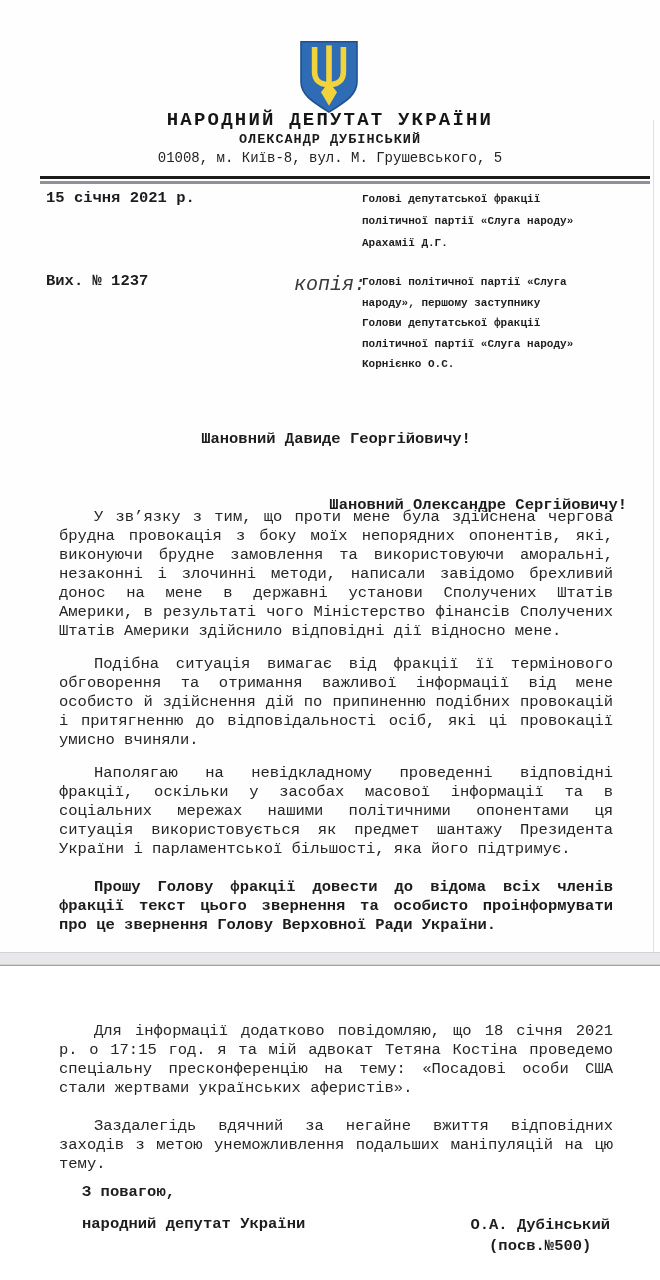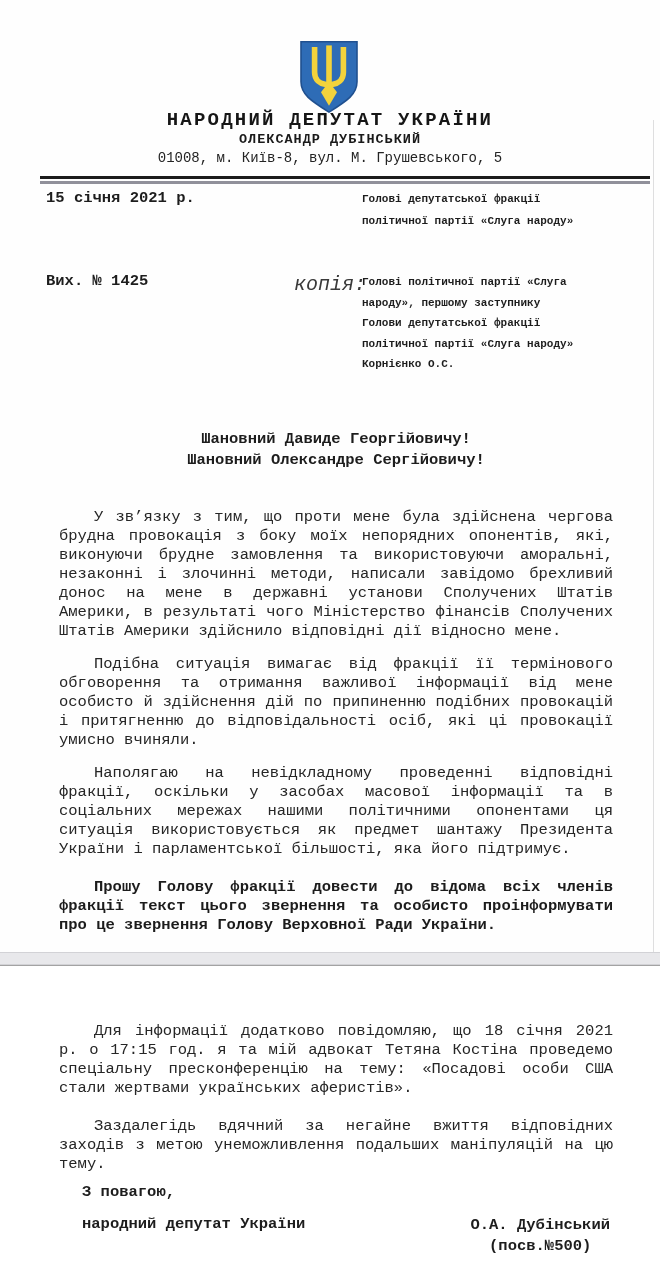--- a/index.html
+++ b/index.html
@@ -41,21 +41,21 @@
   .refnum{position:absolute;top:272px;left:46px;font-weight:bold;font-size:15.5px;color:#1d1d1d;}
   .copy-label{position:absolute;top:273px;left:294px;font-style:italic;font-size:20px;color:#3a3a3a;}
   .addr-block{position:absolute;left:362px;width:266px;font-weight:bold;font-size:11px;color:#1d1d1d;}
   .recipient{top:188px;line-height:22px;}
   .copy-recipient{top:272px;line-height:20.5px;}
   .salutation{
     position:absolute;left:45px;width:582px;text-align:center;
     font-weight:bold;font-size:15.5px;color:#1d1d1d;
   }
   .sal1{top:430px;}
-  .sal2{top:451px;}
+  .sal2{top:496px;text-align:right;}
   .bodytext{
     position:absolute;left:45px;width:582px;
     font-size:15.5px;line-height:19px;text-align:justify;color:#262626;
   }
   .body1{top:494px;}
   .body2{top:1008px;}
   .bodytext p{margin:14px;text-indent:35px;}
   .bodytext p.gap{margin-top:19px;}
   .bodytext p.bold{font-weight:bold;color:#1c1c1c;}
   .closing{position:absolute;top:1183px;left:82px;font-weight:bold;font-size:15.5px;color:#1d1d1d;}
@@ -88,23 +88,24 @@
     <div class="lh-title">НАРОДНИЙ ДЕПУТАТ УКРАЇНИ</div>
     <div class="lh-name">ОЛЕКСАНДР ДУБІНСЬКИЙ</div>
     <div class="lh-addr">01008, м. Київ-8, вул. М. Грушевського, 5</div>
     <div class="rule"></div>
 
     <div class="date">15 січня 2021 р.</div>
 
     <div class="addr-block recipient">
       <div>Голові депутатської фракції</div>
       <div>політичної партії «Слуга народу»</div>
+      <div>Арахамії Д.Г.</div>
     </div>
 
-    <div class="refnum">Вих. № 1425</div>
+    <div class="refnum">Вих. № 1237</div>
     <div class="copy-label">копія:</div>
 
     <div class="addr-block copy-recipient">
       <div>Голові політичної партії «Слуга</div>
       <div>народу», першому заступнику</div>
       <div>Голови депутатської фракції</div>
       <div>політичної партії «Слуга народу»</div>
       <div>Корнієнко О.С.</div>
     </div>
 

